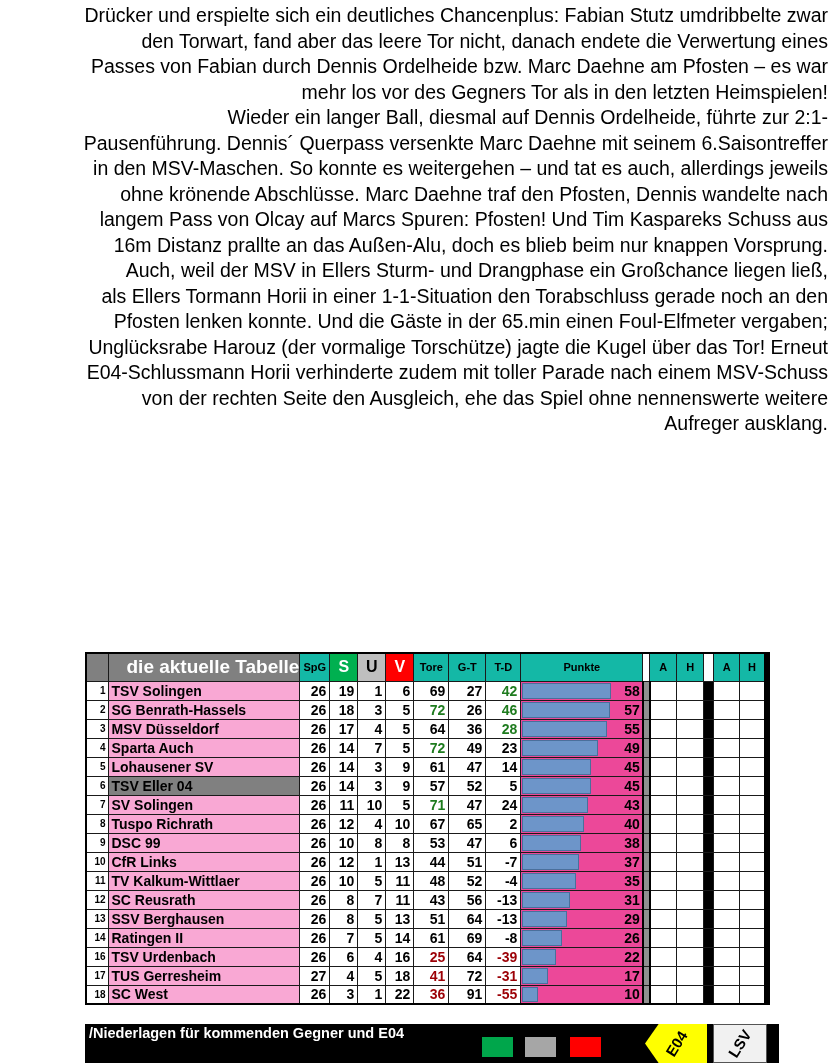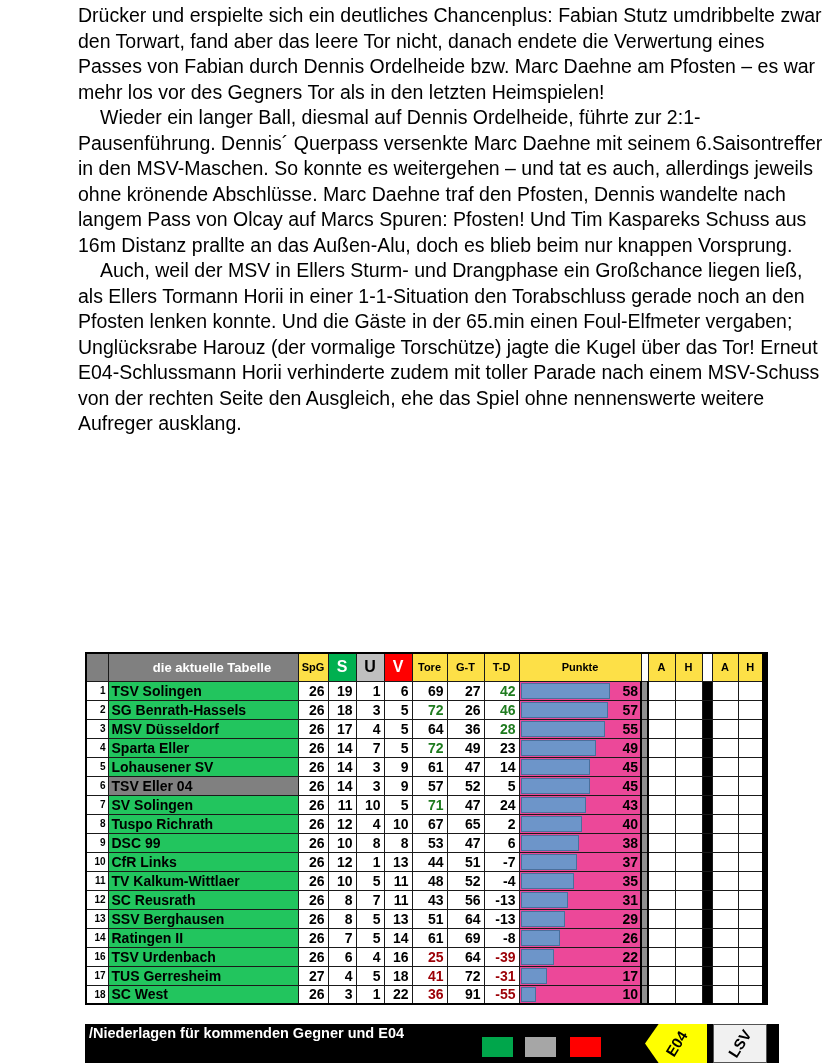--- a/index.html
+++ b/index.html
@@ -2,42 +2,42 @@
 <html style="--win_green: #00A64B; --draw_gray: #A6A6A6; --loss_red: #FF0000; --header_green: #00B050; --header_gray: #BFBFBF; --header_red: #FF0000; --title_gray: #808080; --bar_blue: #6D95C9; --light_green: #C9EFD4; --med_green: #A9D08E; --dark_green_text: #1E7B1E; --orange: #F4B183; --pink: #F8C8C9; --dark_red_text: #9C0006; --label_yellow: #FFFF00; --label_light: #F1F1F1;"><head>
 <meta charset="utf-8">
 <style>
   html,body{margin:0;padding:0;background:#fff;}
   body{width:833px;height:1063px;position:relative;overflow:hidden;
        font-family:"Liberation Sans",sans-serif;color:#000;}
 
   
   .article{position:absolute;left:78px;top:3px;width:750px;
            font-size:19.5px;line-height:25.5px;}
-  .article p{margin:0;}
+  .article p{margin:0;text-align:right;}
   .article p.indent{text-indent:22px;}
 
   
   table.tbl{position:absolute;left:85px;top:652px;border-collapse:collapse;
             table-layout:fixed;font-weight:bold;}
   .tbl td,.tbl th{border:1px solid #1a1a1a;padding:0;overflow:hidden;
                   white-space:nowrap;box-sizing:border-box;}
   .tbl{border:2px solid #000;border-right:6px solid #000;}
   .tbl tr{height:19px;}
   .tbl tr.hdr{height:28px;}
 
   th.corner, th.title{background:var(--title_gray);color:#fff;}
-  th.title{font-size:13px;text-align:center;padding-left:18px;}
-  th.small{font-size:11px;text-align:center;background:#fde047;}
+  th.title{font-size:19px;text-align:center;padding-left:18px;}
+  th.small{font-size:11px;text-align:center;background:#14b8a6;}
   th.suv{font-size:16px;text-align:center;}
   th.s{background:var(--header_green);color:#fff;}
   th.u{background:var(--header_gray);color:#000;}
   th.v{background:var(--header_red);color:#fff;}
 
   td.pos{font-size:10px;text-align:right;padding-right:2px;background:#fff;}
-  td.name{font-size:14px;text-align:left;padding-left:3px;background:#22c55e;}
+  td.name{font-size:14px;text-align:left;padding-left:3px;background:#f9a8d4;}
   td.name.hl-row{background:var(--title_gray);color:#000000;}
   td.num{font-size:14px;text-align:right;padding-right:3px;background:#fff;}
 
   td.pts{position:relative;background:#ec4899;}
   .bar-area{position:absolute;left:1px;top:1px;bottom:1px;width:89px;}
   .bar{height:100%;background:var(--bar_blue);border:1px solid #4a6f9b;box-sizing:border-box;}
   .pts-num{position:absolute;right:2px;top:0;height:100%;display:flex;align-items:center;font-size:14px;}
 
   td.strip{background:#909090;border-left:2px solid #000;border-right:2px solid #000;}
   td.blacksep{background:#000;}
@@ -182,21 +182,21 @@
     <td class="strip"></td>
     <td class="opp c-Y"></td>
     <td class="opp c-G"></td>
     <td class="blacksep"></td>
     <td class="opp c-R"></td>
     <td class="opp c-W"></td>
   </tr>
 
   <tr>
     <td class="pos">4</td>
-    <td class="name">Sparta Eller</td>
+    <td class="name">Sparta Auch</td>
     <td class="num">26</td>
     <td class="num">14</td>
     <td class="num">7</td>
     <td class="num">5</td>
     <td class="num c-lg">72</td>
     <td class="num">49</td>
     <td class="num">23</td>
     <td class="pts">
       <div class="bar-area">
         <div class="bar" style="width: 84.4828%;"></div>

